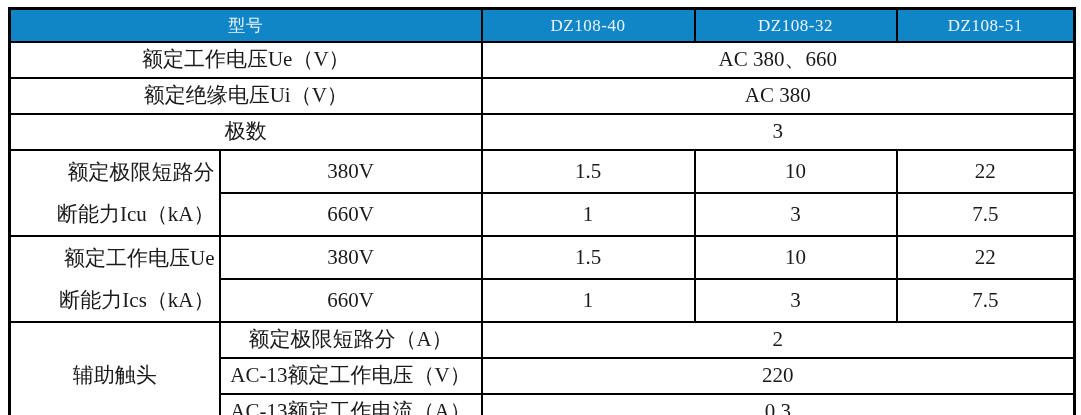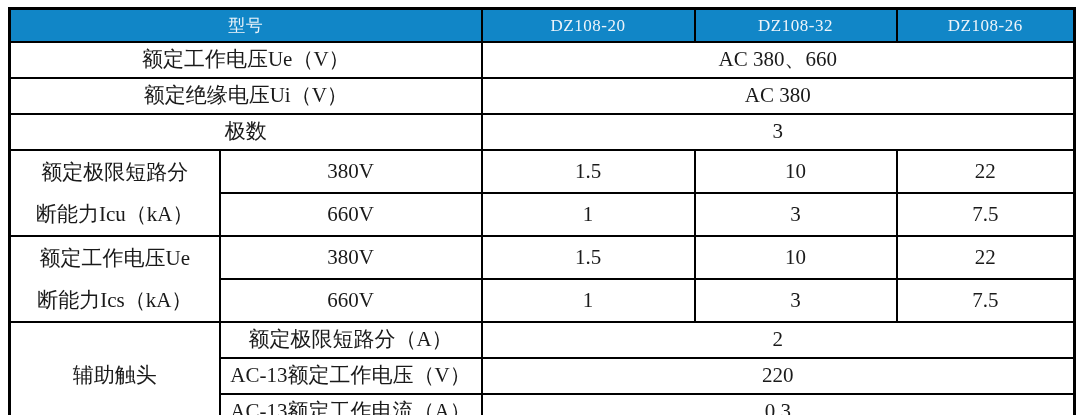--- a/index.html
+++ b/index.html
@@ -46,39 +46,39 @@
   }
   thead tr{height:33px;}
   tbody tr{height:36px;}
   th.hdr{
     background:var(--header-bg);
     color:var(--header-text);
     font-size:17px;
     letter-spacing:0.5px;
   }
   td.group-label .cell-line{display:block;}
-  td.group-label{line-height:2.0;}
+  td.group-label{line-height:2.0;text-align:right;}
 </style>
 </head>
 <body>
 
 <table class="spec">
   <colgroup>
     <col class="c-sub1">
       <col class="c-sub2">
       <col class="c-m1">
       <col class="c-m2">
       <col class="c-m3">
   </colgroup>
   <thead>
     <tr>
       <th class="hdr" colspan="2">型号</th>
-      <th class="hdr">DZ108-20</th>
+      <th class="hdr">DZ108-40</th>
       <th class="hdr">DZ108-32</th>
-      <th class="hdr">DZ108-26</th>
+      <th class="hdr">DZ108-51</th>
     </tr>
   </thead>
   <tbody>
     <tr>
       <td colspan="2">额定工作电压Ue（V）</td>
       <td colspan="3">AC 380、660</td>
     </tr>
     <tr>
       <td colspan="2">额定绝缘电压Ui（V）</td>
       <td colspan="3">AC 380</td>

